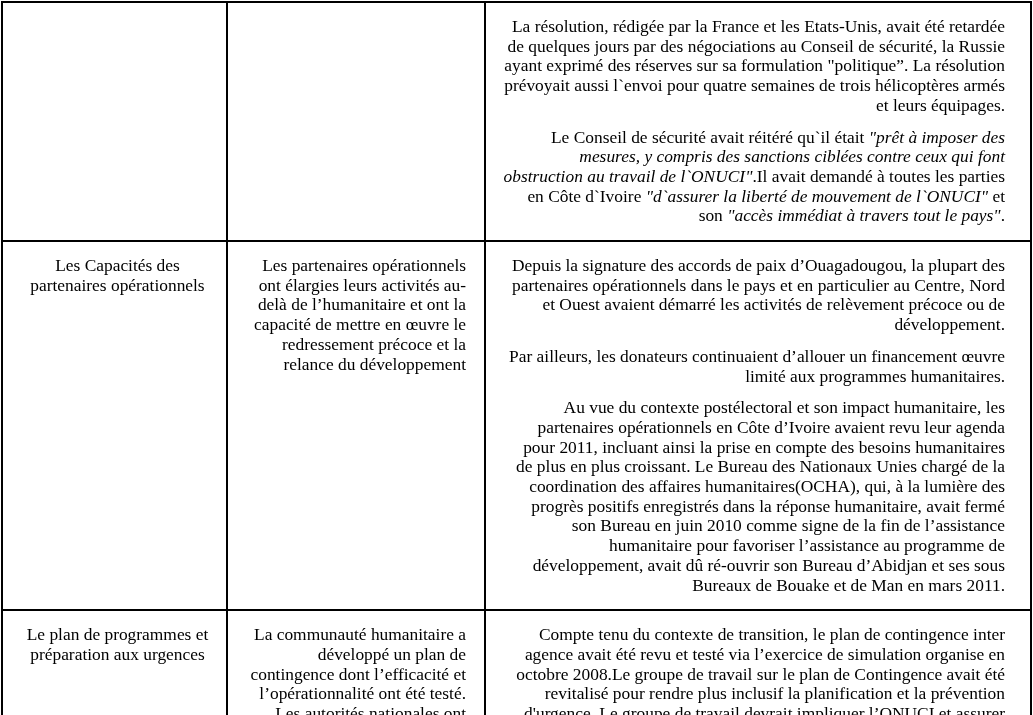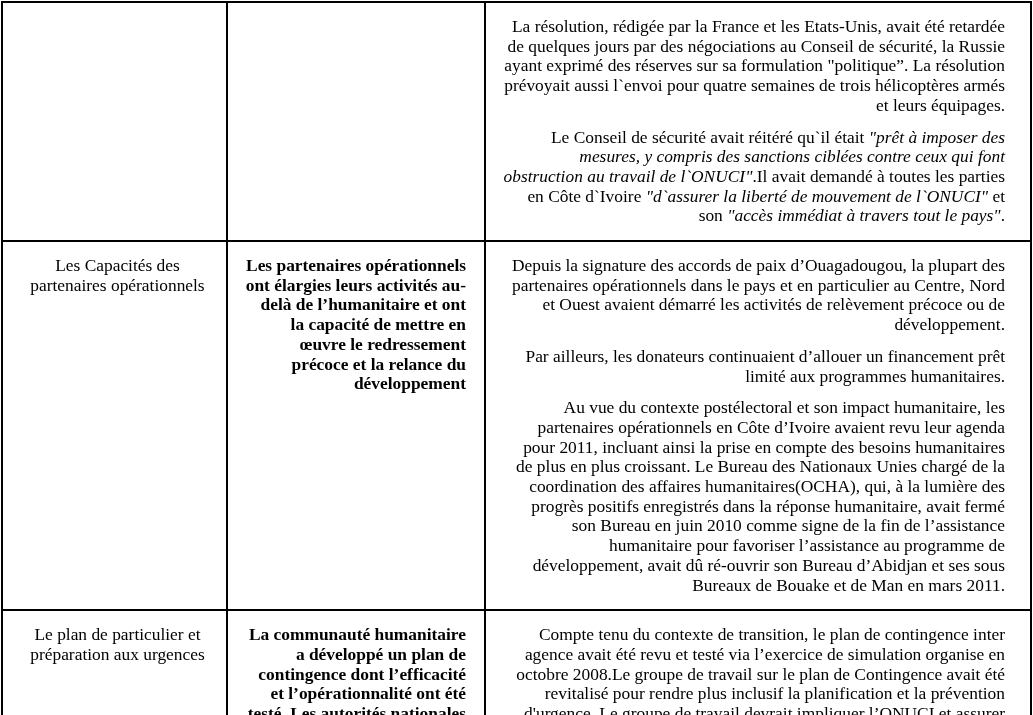--- a/index.html
+++ b/index.html
@@ -30,21 +30,21 @@
   col.w3 { width: 546px; }
   tr.r1 { height: 218px; }
   tr.r2 { height: 293px; }
   tr.r3 { height: 190px; }
   td p {
     margin: 12px;
     font-size: 17.4px;
     line-height: 19.7px;
   }
   td.c1 { text-align: center; padding: 2px 0 2px 6px; }
-  td.c2 { text-align: right;  padding: 2px 6px 2px 5px; font-weight: bold; }
+  td.c2 { text-align: right;  padding: 2px 6px 2px 5px; }
   td.c3 { text-align: right;  padding: 2px 13px 2px 5px; }
   .it { font-style: italic; }
 </style>
 </head>
 <body>
 
 <div class="page">
   <table class="doc-table">
     <colgroup>
         <col class="w1">
@@ -68,28 +68,28 @@
 
       <tr class="r2">
         <td class="c1">
           <p>Les Capacités des partenaires opérationnels</p>
         </td>
         <td class="c2">
           <p>Les partenaires opérationnels ont élargies leurs activités au-delà de l’humanitaire et ont la capacité de mettre en œuvre le redressement précoce et la relance du développement</p>
         </td>
         <td class="c3">
           <p>Depuis la signature des accords de paix d’Ouagadougou, la plupart des partenaires opérationnels dans le pays et en particulier au Centre, Nord et Ouest avaient démarré les activités de relèvement précoce ou de développement.</p>
-          <p>Par ailleurs, les donateurs continuaient d’allouer un financement prêt limité aux programmes humanitaires.</p>
+          <p>Par ailleurs, les donateurs continuaient d’allouer un financement œuvre limité aux programmes humanitaires.</p>
           <p>Au vue du contexte postélectoral et son impact humanitaire, les partenaires opérationnels  en Côte d’Ivoire avaient revu leur agenda pour 2011, incluant ainsi la prise en compte des besoins humanitaires de plus en plus croissant. Le Bureau des Nationaux Unies chargé de la coordination des affaires humanitaires(OCHA), qui, à la lumière des progrès positifs enregistrés dans la réponse humanitaire, avait fermé son Bureau en juin 2010 comme signe de la fin de l’assistance humanitaire pour favoriser l’assistance au programme de développement, avait dû ré-ouvrir son Bureau d’Abidjan et ses sous Bureaux de Bouake et de Man en mars 2011.</p>
         </td>
       </tr>
 
       <tr class="r3">
         <td class="c1">
-          <p>Le plan de particulier et préparation aux urgences</p>
+          <p>Le plan de programmes et préparation aux urgences</p>
         </td>
         <td class="c2">
           <p>La communauté humanitaire a développé un plan de contingence dont l’efficacité et l’opérationnalité ont été testé.  Les autorités nationales ont identifié une structure qui puisse préparer la réponse aux urgences et ont renforcé leurs capacités de coordination. Un système d’alerte précoce est mis en place</p>
         </td>
         <td class="c3">
           <p>Compte tenu du contexte de transition, le plan de contingence inter agence avait été revu et testé via l’exercice de simulation organise en octobre 2008.Le groupe de travail sur le plan de Contingence avait été  revitalisé pour rendre plus inclusif  la planification et la prévention d'urgence.  Le groupe de travail devrait impliquer l’ONUCI et assurer des actions d'état de préparation aux urgences.  Les indicateurs d'alerte précoce  avaient été mis à jour par le groupe et avaient été  rapporté autant que possible</p>
         </td>
       </tr>
 
     </tbody>

